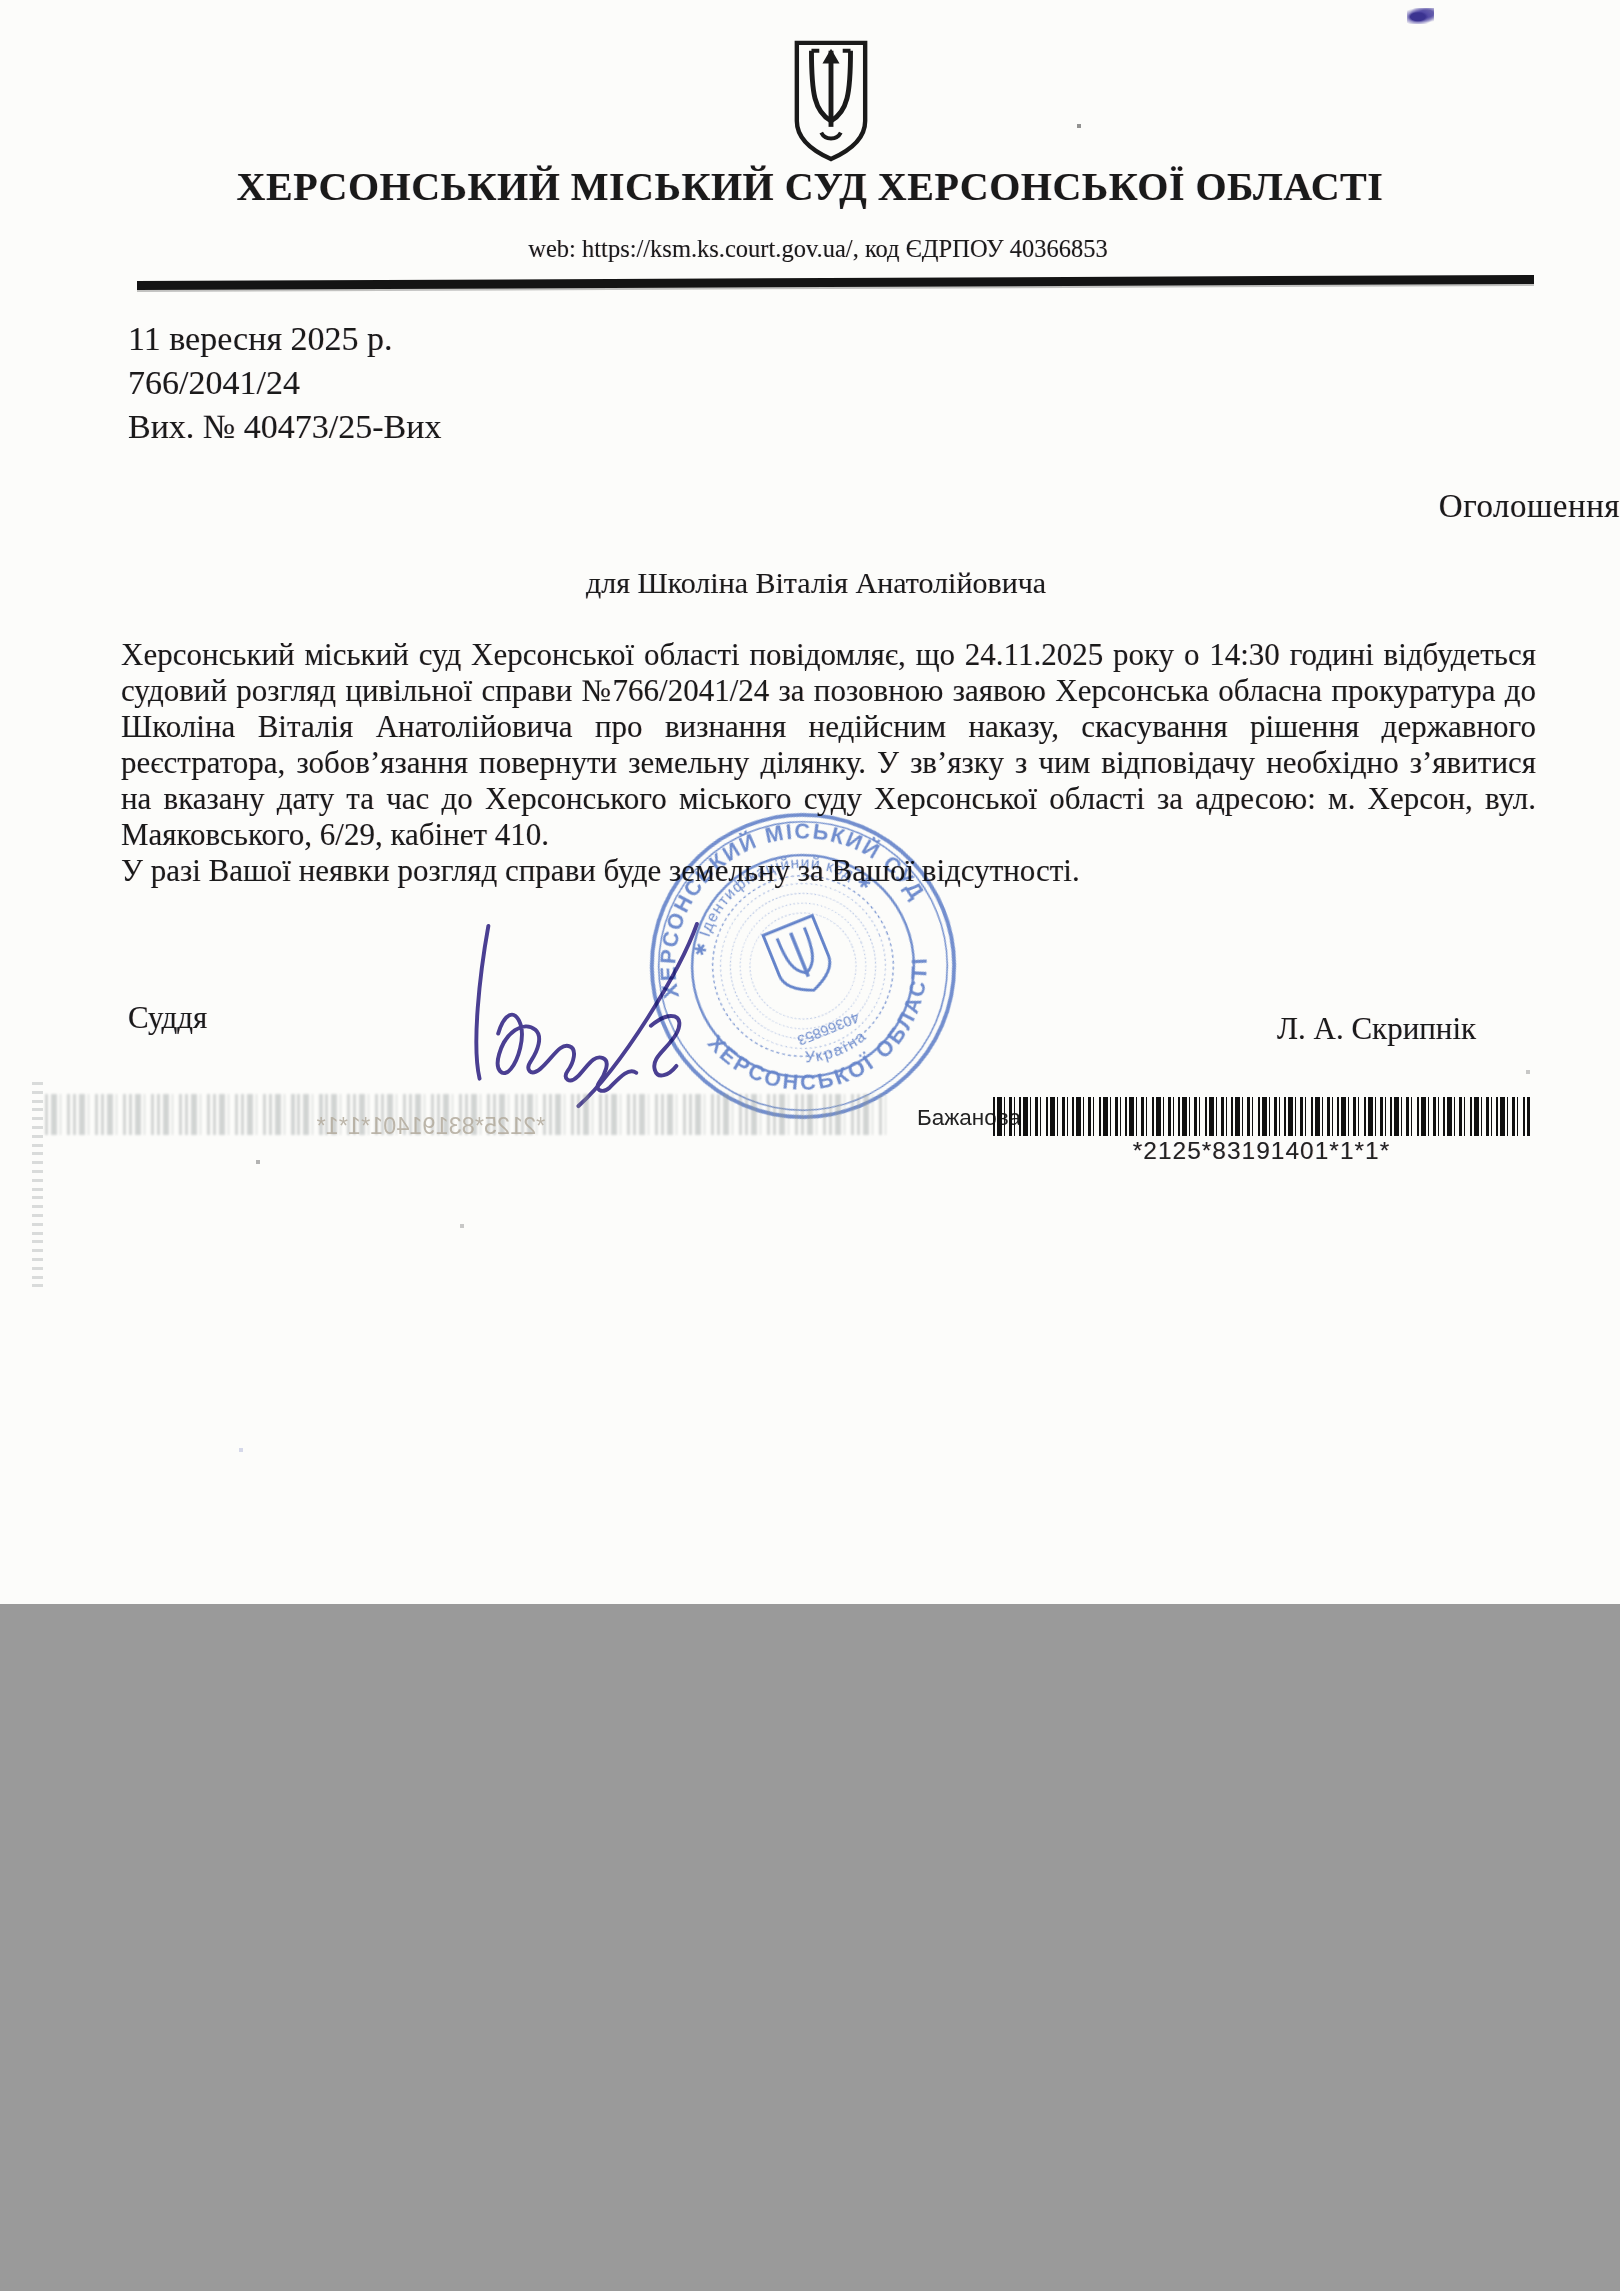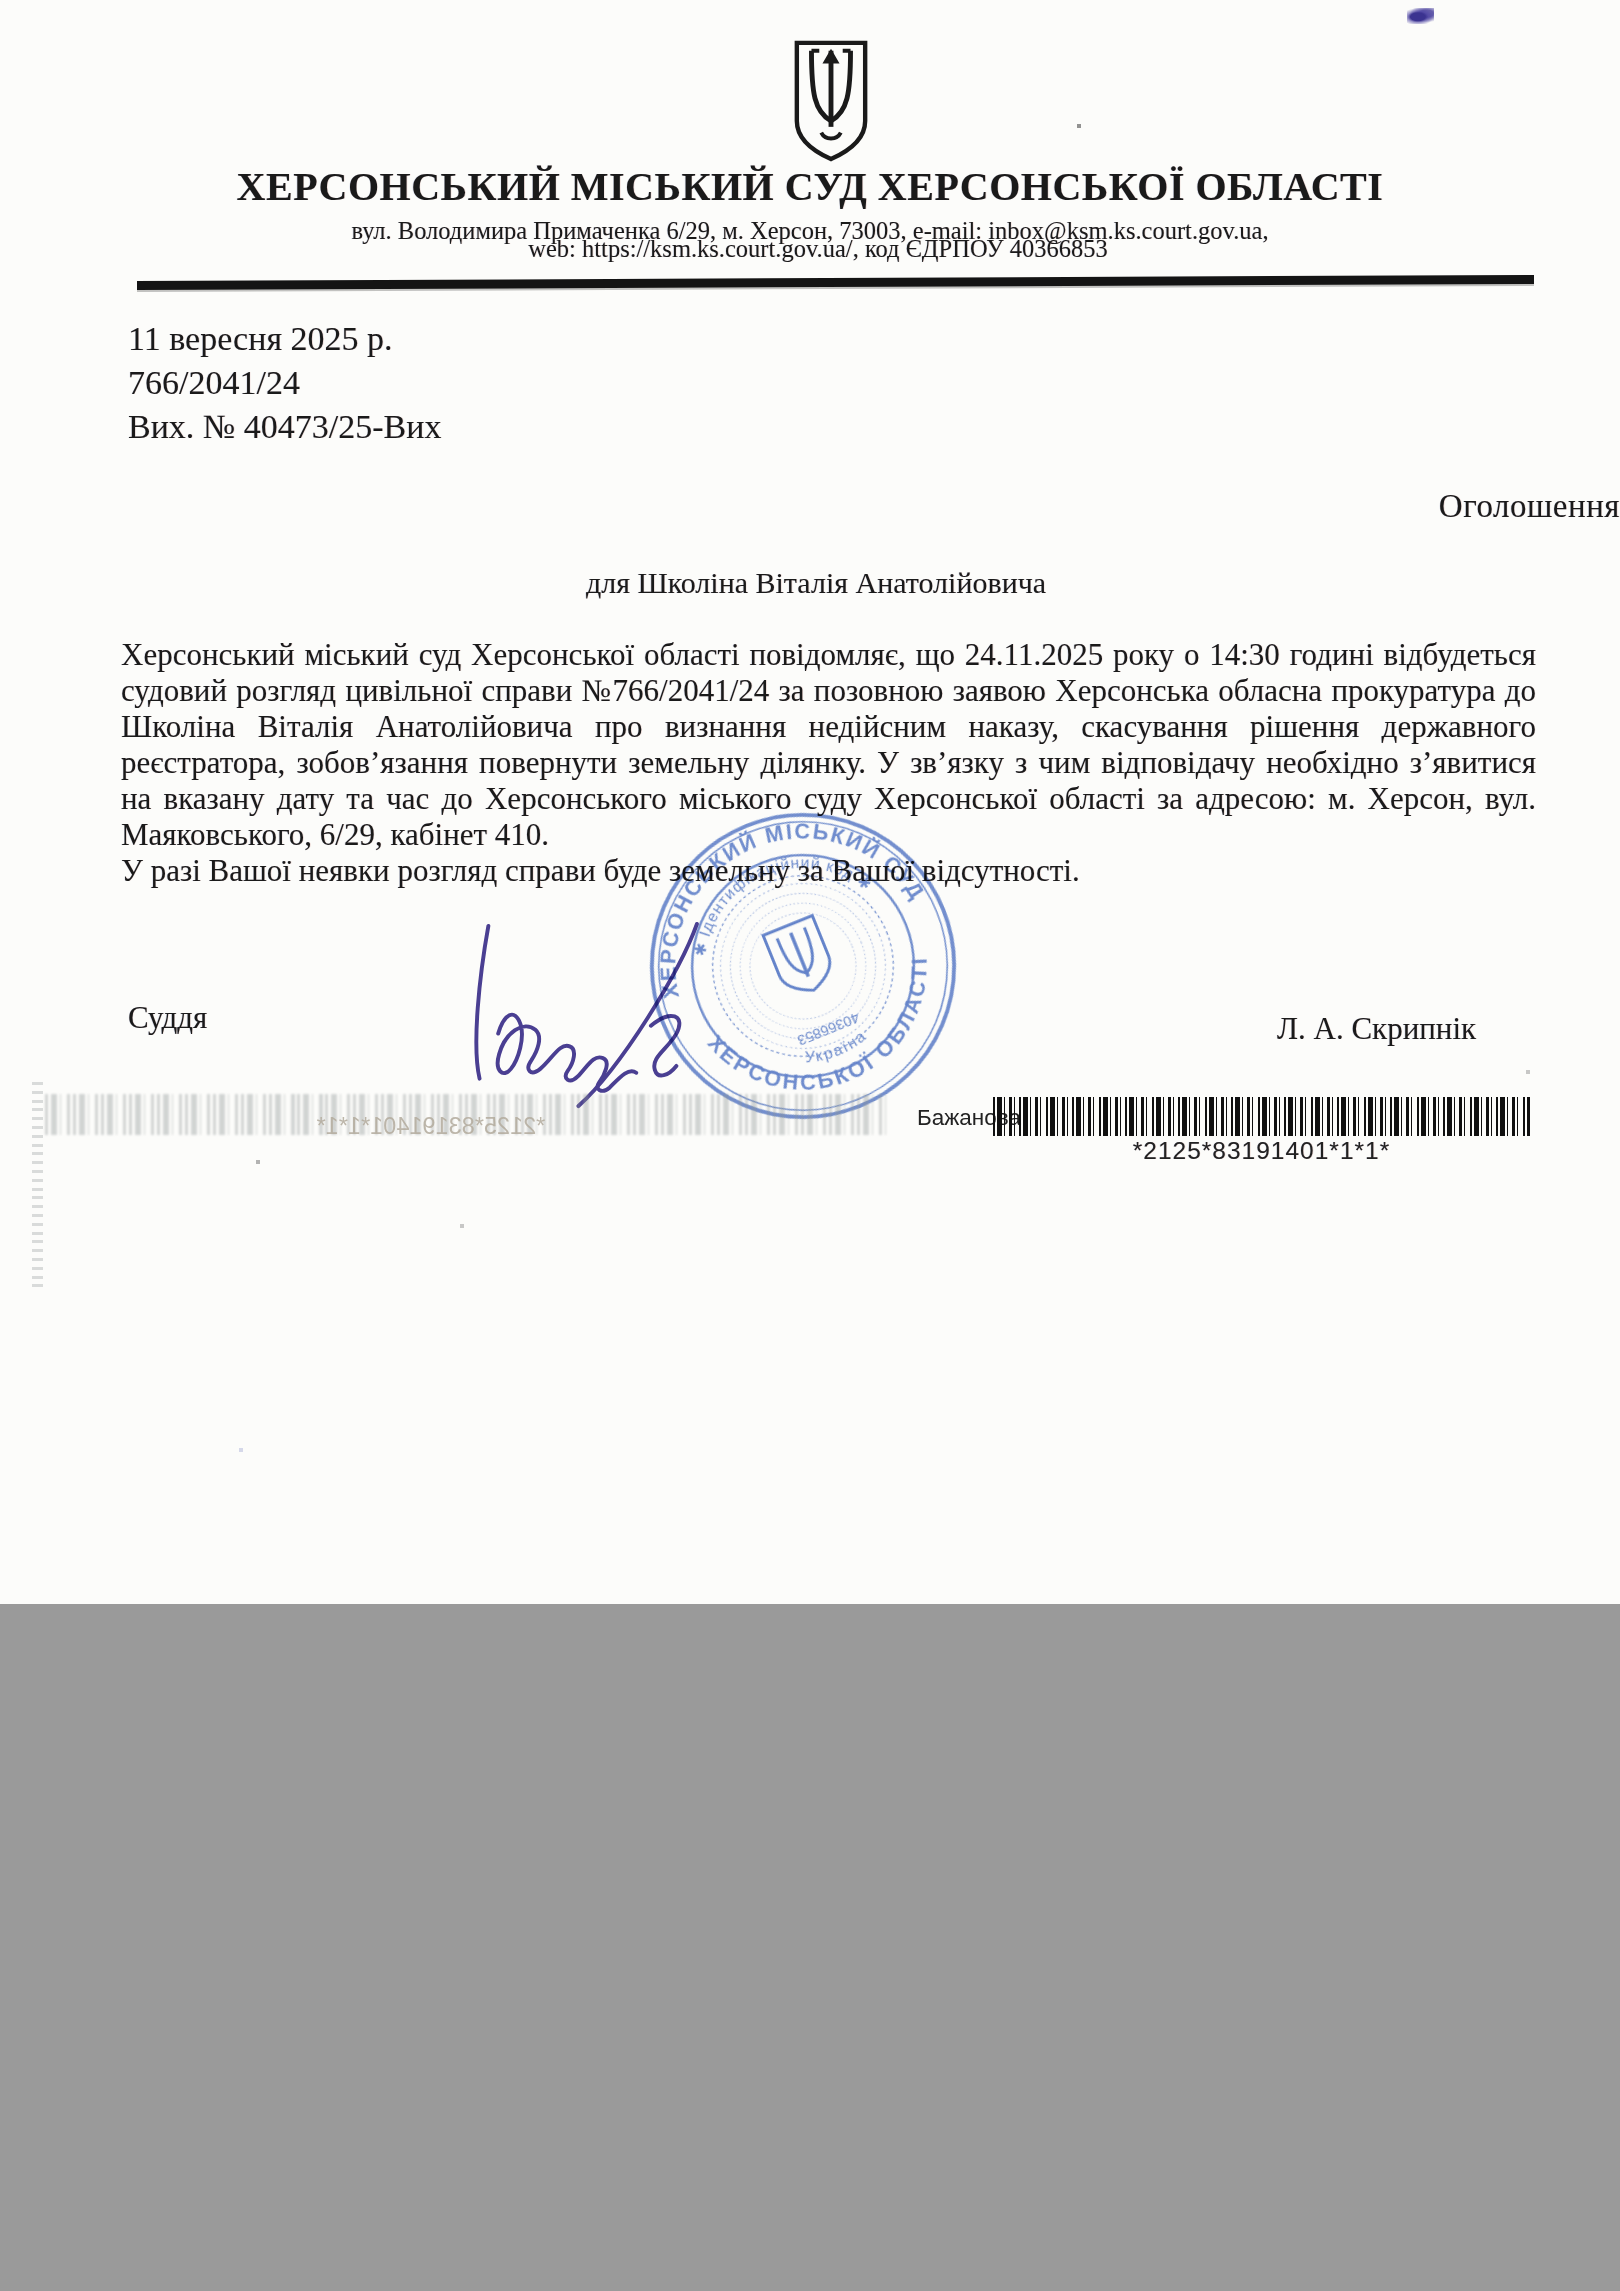--- a/index.html
+++ b/index.html
@@ -122,21 +122,20 @@
     <path d="M7,4 H77 V84 C77,103 60,115 42,123 C24,115 7,103 7,84 Z" stroke-width="4.5"></path>
     <path d="M42,12 V90" stroke-width="5"></path>
     <path d="M42,12 l-7,12 h14 z" fill="#1a1a1a" stroke-width="2"></path>
     <path d="M22,12 C22,56 25,74 42,84" stroke-width="5"></path>
     <path d="M62,12 C62,56 59,74 42,84" stroke-width="5"></path>
     <path d="M22,12 h8 M54,12 h8" stroke-width="4"></path>
     <path d="M32,96 C36,104 48,104 52,96" stroke-width="4"></path>
   </svg>
 
   <div class="court-title ink">ХЕРСОНСЬКИЙ МІСЬКИЙ СУД ХЕРСОНСЬКОЇ ОБЛАСТІ</div>
-  <div class="addr addr1 ink">вул. Володимира Примаченка  6/29, м. Херсон, 73003, e-mail: inbox@ksm.ks.court.gov.ua,</div>
   <div class="addr addr2 ink">web: https://ksm.ks.court.gov.ua/, код ЄДРПОУ 40366853</div>
   <div class="rule"></div>
 
   <div class="meta ink">
     <div>11 вересня 2025 р.</div>
     <div>766/2041/24</div>
     <div>Вих. № 40473/25-Вих</div>
   </div>
 
   <div class="doc-title ink">Оголошення</div>

